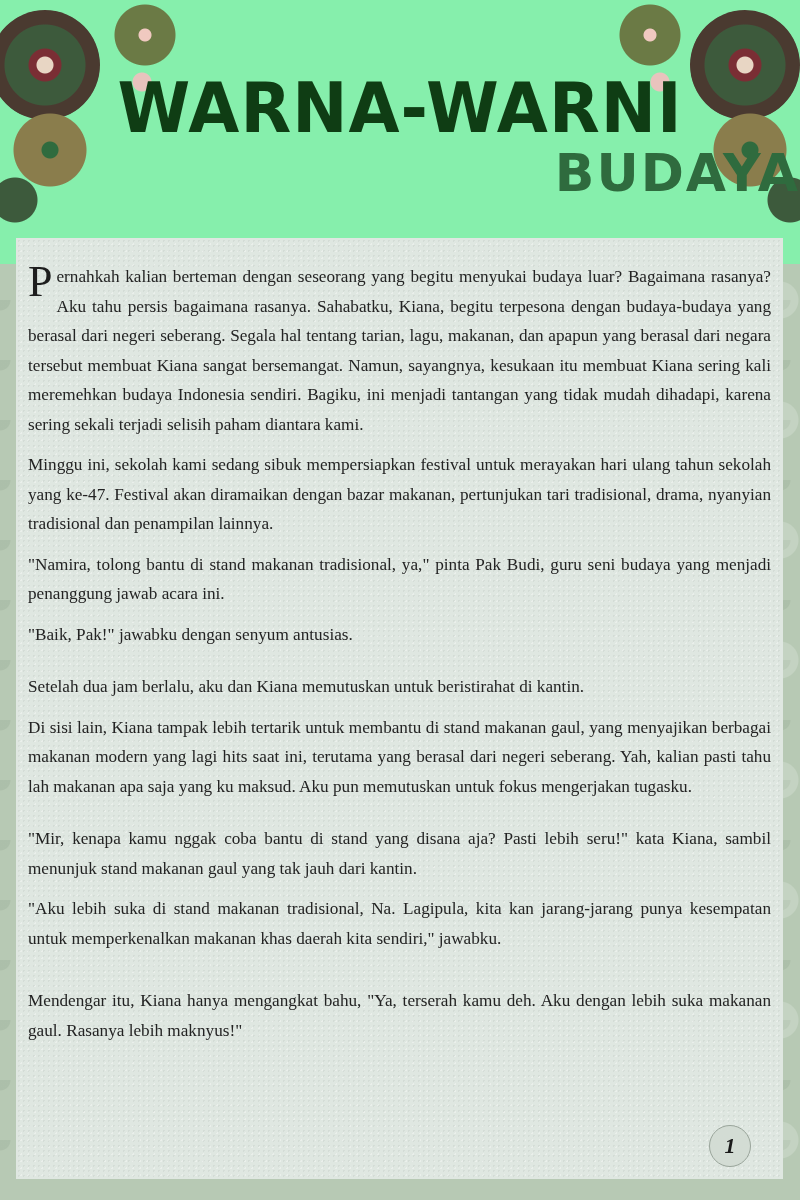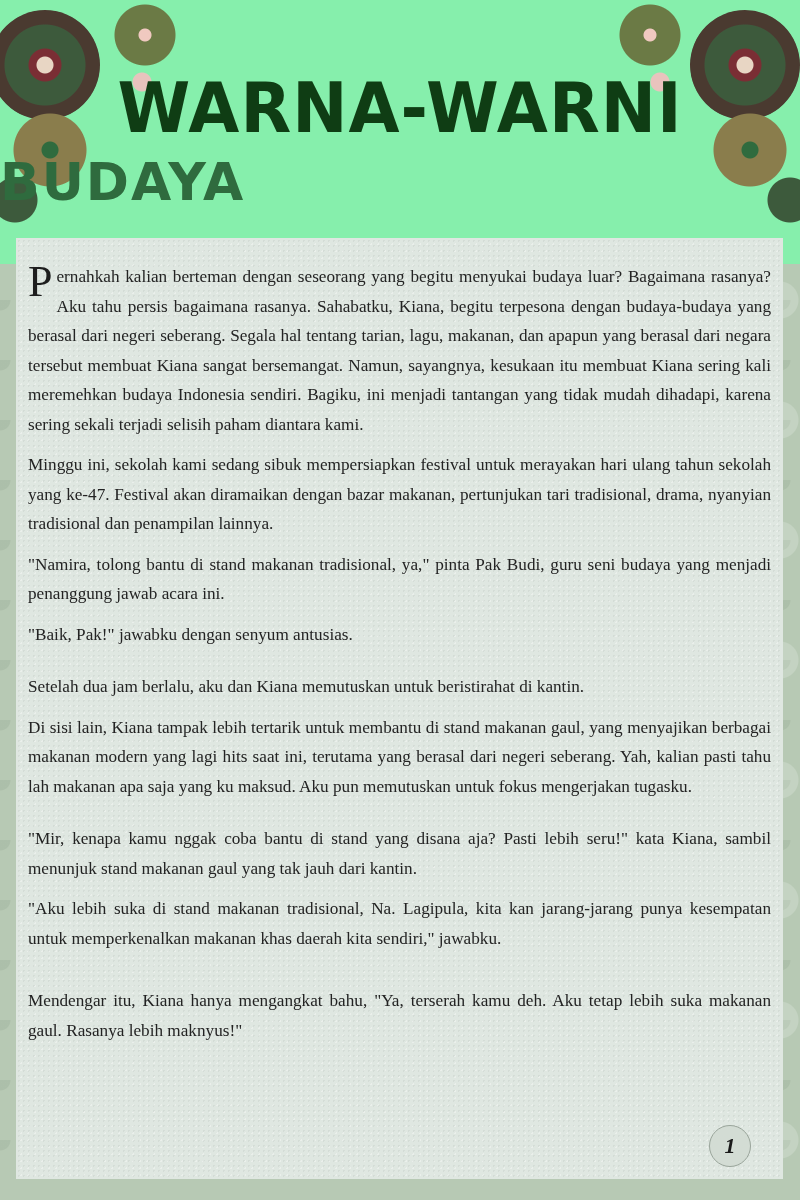--- a/index.html
+++ b/index.html
@@ -19,21 +19,21 @@
     position:absolute; left:0; top:0; width:800px; height:264px;
     background:#86efac;
   }
   .title-1 {
     position:absolute; left:0; right:0; top:70px; text-align:center;
     font-family:"DejaVu Sans", sans-serif; font-weight:bold;
     font-size:66px; letter-spacing:1px; color:#0f3d14;
     transform:scaleY(1.05);
   }
   .title-2 {
-    position:absolute; left:0; right:0; top:152px; text-align:left;
+    position:absolute; left:0; right:0; top:143px; text-align:right;
     font-family:"DejaVu Sans", sans-serif; font-weight:bold;
     font-size:52px; letter-spacing:2px; color:#2f6b3e;
   }
   .flower { position:absolute; border-radius:50%; }
   .page {
     position:absolute; left:16px; top:238px; width:767px; height:941px;
     background:#dfe7e1;
     background-image:
       radial-gradient(rgba(120,130,120,0.10) 1px, transparent 1px),
       radial-gradient(rgba(255,255,255,0.35) 1px, transparent 1px);
@@ -96,19 +96,19 @@
     <p>Minggu ini, sekolah kami sedang sibuk mempersiapkan festival untuk merayakan hari ulang tahun sekolah yang ke-47. Festival akan diramaikan dengan bazar makanan, pertunjukan tari tradisional, drama, nyanyian tradisional dan penampilan lainnya.</p>
     <p>"Namira, tolong bantu di stand makanan tradisional, ya," pinta Pak Budi, guru seni budaya yang menjadi penanggung jawab acara ini.</p>
     <p>"Baik, Pak!" jawabku dengan senyum antusias.</p>
     <div class="gap"></div>
     <p>Setelah dua jam berlalu, aku dan Kiana memutuskan untuk beristirahat di kantin.</p>
     <p>Di sisi lain, Kiana tampak lebih tertarik untuk membantu di stand makanan gaul, yang menyajikan berbagai makanan modern yang lagi hits saat ini, terutama yang berasal dari negeri seberang. Yah, kalian pasti tahu lah makanan apa saja yang ku maksud. Aku pun memutuskan untuk fokus mengerjakan tugasku.</p>
     <div class="gap"></div>
     <p>"Mir, kenapa kamu nggak coba bantu di stand yang disana aja? Pasti lebih seru!" kata Kiana, sambil menunjuk stand makanan gaul yang tak jauh dari kantin.</p>
     <p>"Aku lebih suka di stand makanan tradisional, Na. Lagipula, kita kan jarang-jarang punya kesempatan untuk memperkenalkan makanan khas daerah kita sendiri," jawabku.</p>
     <div class="gap2"></div>
-    <p>Mendengar itu, Kiana hanya mengangkat bahu, "Ya, terserah kamu deh. Aku tetap lebih suka makanan gaul. Rasanya lebih maknyus!"</p>
+    <p>Mendengar itu, Kiana hanya mengangkat bahu, "Ya, terserah kamu deh. Aku dengan lebih suka makanan gaul. Rasanya lebih maknyus!"</p>
   </div>
 </div>
 
 <div class="page-num">1</div>
 
 <div class="footer"></div>
 
 </body></html>

